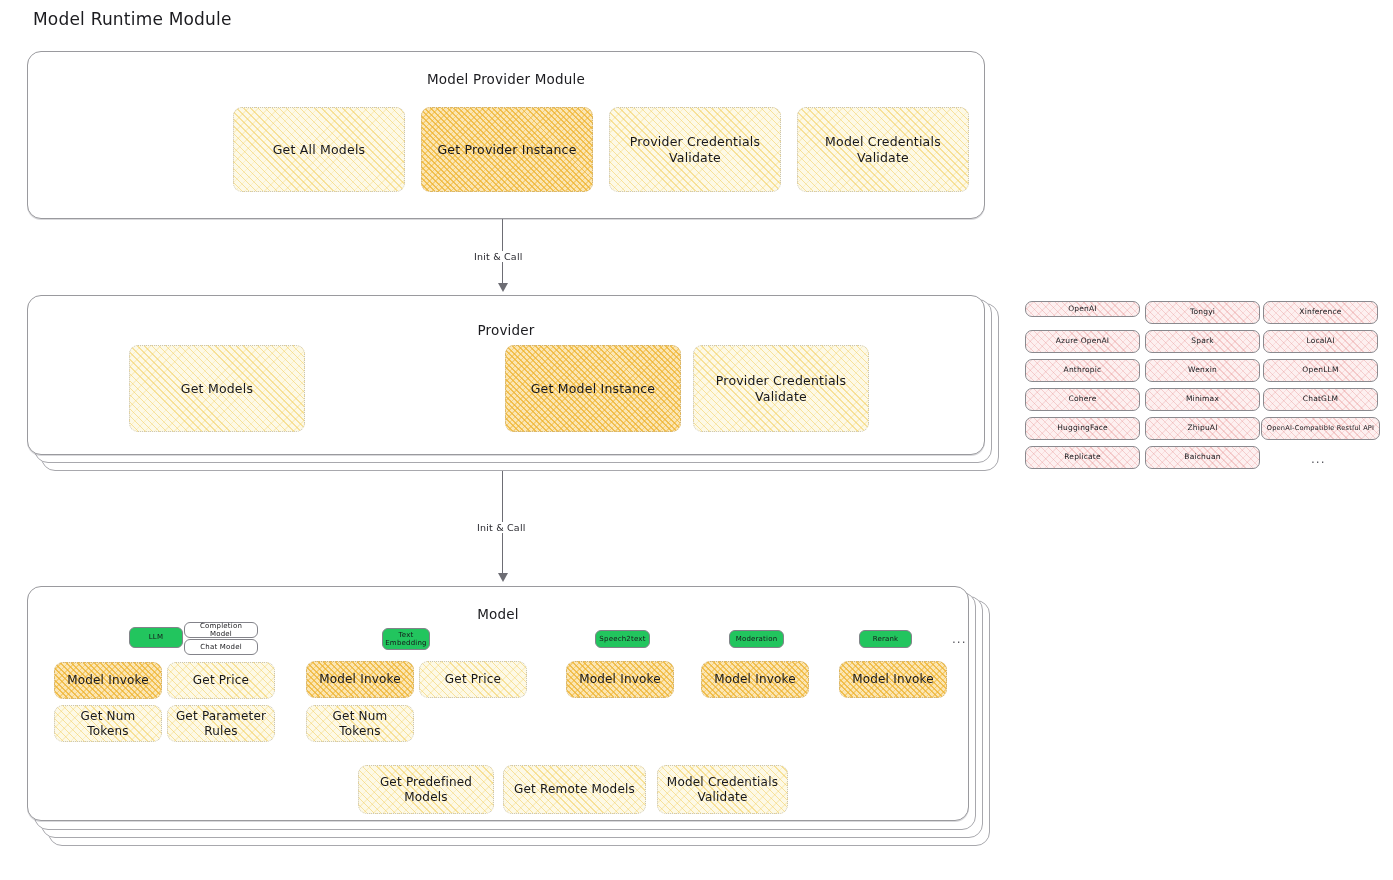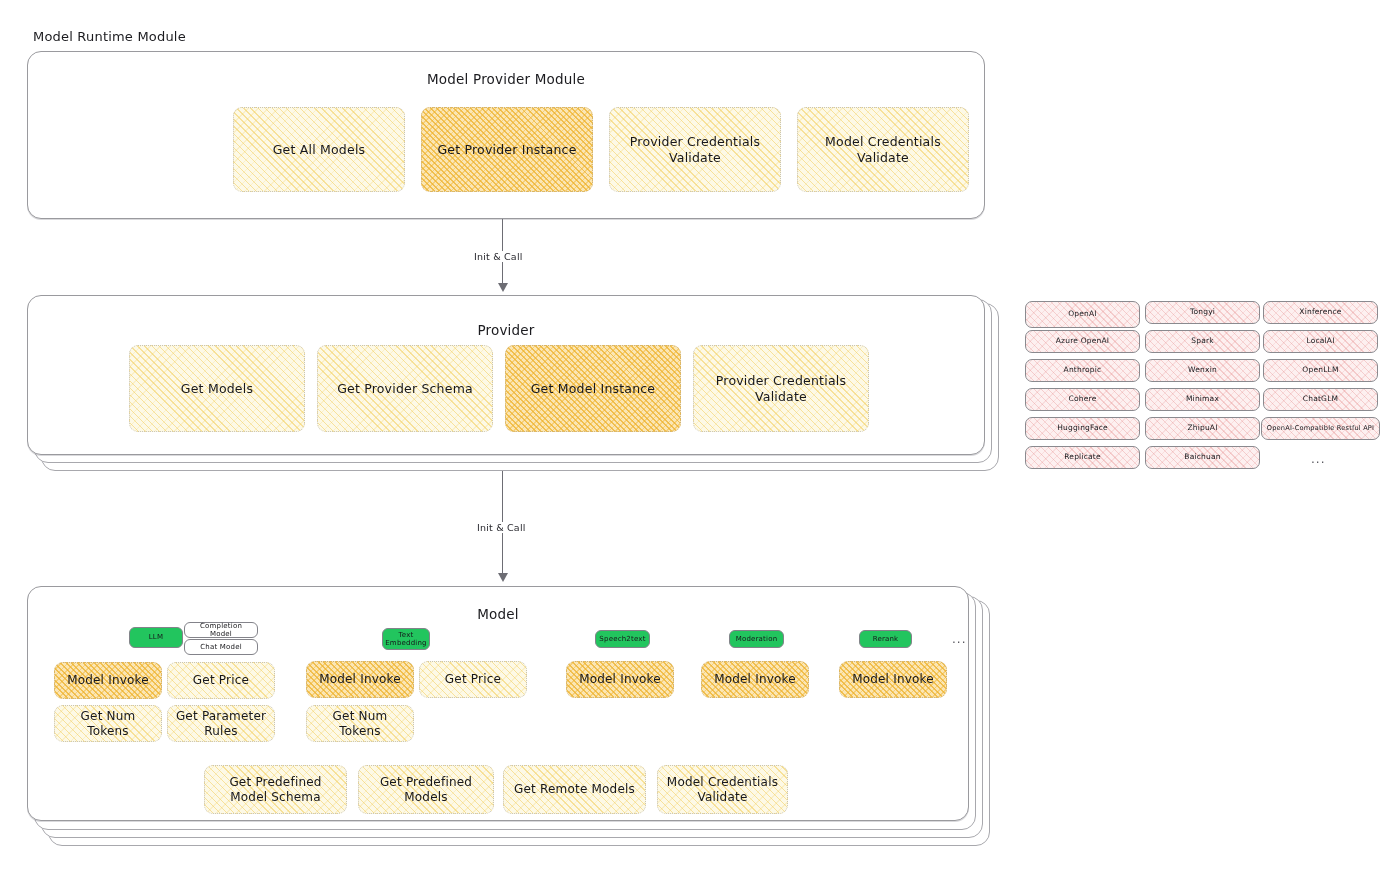--- a/index.html
+++ b/index.html
@@ -17,24 +17,23 @@
     overflow: hidden;
   }
 
   
   .hand { font-family: "DejaVu Sans", sans-serif; letter-spacing: .2px; }
 
   
   #page-title {
     position: absolute;
     left: 33px; top: 9px;
-    font-size: 13px;
+    font-size: 17px;
     color: #1b1b1f;
     font-weight: 400;
-    margin-top: 20px;
   }
 
   
   .container {
     position: absolute;
     background: #ffffff;
     border: 1.3px solid #9a9a9e;
     border-radius: 14px;
     box-shadow: 0 1px 0 rgba(120,120,130,.28);
   }
@@ -186,25 +185,24 @@
   <div class="arrow-line" style="left:502px; top:219px; height:68px;"></div>
   <div class="arrow-head" style="left:498px; top:283px;"></div>
   <div class="arrow-label hand" style="left:470px; top:251px;">Init &amp; Call</div>
 
   <div class="deck" style="left:41px; top:303px; width:958px; height:168px;"></div>
   <div class="deck" style="left:34px; top:299px; width:958px; height:164px;"></div>
   <div class="container" style="left:27px; top:295px; width:958px; height:160px;">
     <div class="c-title hand" style="top:26px;">Provider</div>
   </div>
   <div class="node fill-yellow hand" style="left:129px; top:345px; width:176px; height:87px; font-size:12.5px;">Get Models</div>
-  <div class="node fill-yellow hand" style="left:317px; top:345px; width:176px; height:87px; font-size:12.5px;">Get Provider Schema</div>
   <div class="node fill-orange hand" style="left:505px; top:345px; width:176px; height:87px; font-size:12.5px;">Get Model Instance</div>
   <div class="node fill-yellow hand" style="left:693px; top:345px; width:176px; height:87px; font-size:12.5px;">Provider Credentials Validate</div>
 
-  <div class="chip fill-pink hand" style="left:1025px; top:301px; width:115px; height:27px;">OpenAI</div>
+  <div class="chip fill-pink hand" style="left:1025px; top:301px; width:115px; height:16px;">OpenAI</div>
   <div class="chip fill-pink hand" style="left:1025px; top:330px; width:115px; height:23px;">Azure OpenAI</div>
   <div class="chip fill-pink hand" style="left:1025px; top:359px; width:115px; height:23px;">Anthropic</div>
   <div class="chip fill-pink hand" style="left:1025px; top:388px; width:115px; height:23px;">Cohere</div>
   <div class="chip fill-pink hand" style="left:1025px; top:417px; width:115px; height:23px;">HuggingFace</div>
   <div class="chip fill-pink hand" style="left:1025px; top:446px; width:115px; height:23px;">Replicate</div>
 
   <div class="chip fill-pink hand" style="left:1145px; top:301px; width:115px; height:23px;">Tongyi</div>
   <div class="chip fill-pink hand" style="left:1145px; top:330px; width:115px; height:23px;">Spark</div>
   <div class="chip fill-pink hand" style="left:1145px; top:359px; width:115px; height:23px;">Wenxin</div>
   <div class="chip fill-pink hand" style="left:1145px; top:388px; width:115px; height:23px;">Minimax</div>
@@ -246,18 +244,17 @@
   <div class="node fill-orange hand" style="left:566px; top:661px; width:108px; height:37px; font-size:12px;">Model Invoke</div>
 
   <div class="badge fill-blue hand" style="left:729px; top:630px; width:55px; height:18px;">Moderation</div>
   <div class="node fill-orange hand" style="left:701px; top:661px; width:108px; height:37px; font-size:12px;">Model Invoke</div>
 
   <div class="badge fill-blue hand" style="left:859px; top:630px; width:53px; height:18px;">Rerank</div>
   <div class="node fill-orange hand" style="left:839px; top:661px; width:108px; height:37px; font-size:12px;">Model Invoke</div>
 
   <div class="ellipsis hand" style="left:952px; top:632px;">...</div>
 
-  <div class="node fill-yellow hand" style="left:204px; top:765px; width:143px; height:49px; font-size:12px;">Get Predefined Model Schema</div>
   <div class="node fill-yellow hand" style="left:358px; top:765px; width:136px; height:49px; font-size:12px;">Get Predefined Models</div>
   <div class="node fill-yellow hand" style="left:503px; top:765px; width:143px; height:49px; font-size:12px;">Get Remote Models</div>
   <div class="node fill-yellow hand" style="left:657px; top:765px; width:131px; height:49px; font-size:12px;">Model Credentials Validate</div>
 
 </div>
 
 </body></html>

